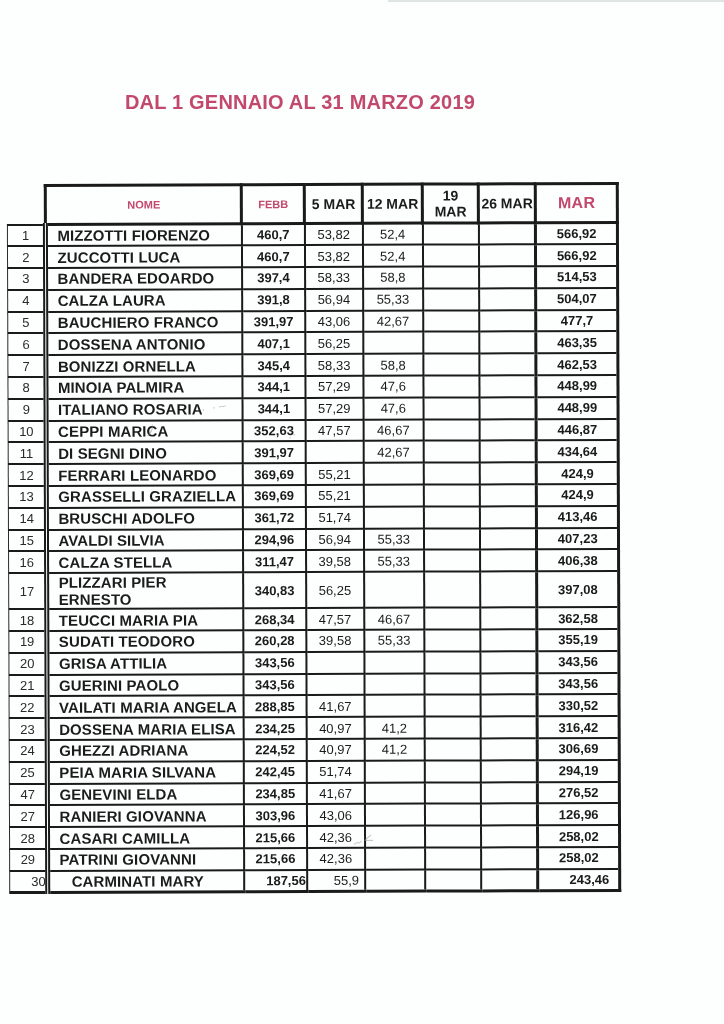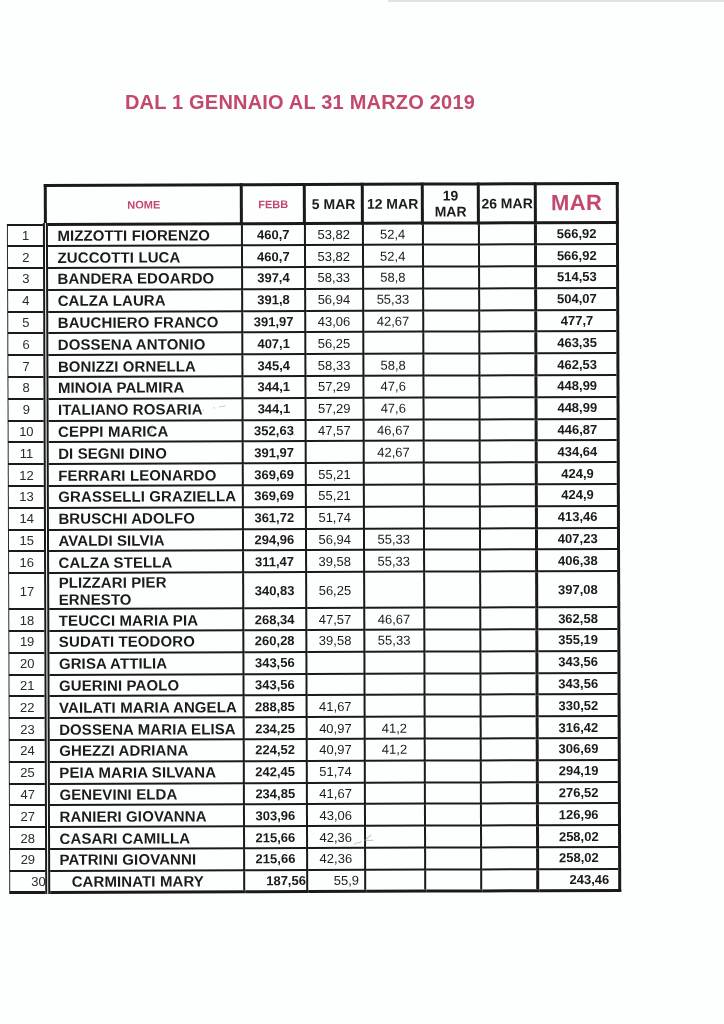--- a/index.html
+++ b/index.html
@@ -54,21 +54,21 @@
     height:39px;
     font-size:11px;
     font-weight:bold;
     text-align:center;
     vertical-align:middle;
     background:transparent;
   }
   th.gutter-head{border:none;}
   th.accent{color:var(--accent);}
   th.black{color:var(--ink);font-size:14px;}
-  th.mar-head{font-size:22px;letter-spacing:.3px;}
+  th.mar-head{font-size:16px;letter-spacing:.3px;}
   td{
     border:2px solid var(--line);
     height:21.8px;
     padding:0;
     vertical-align:middle;
     font-size:13px;
     overflow:hidden;
   }
   td.num{
     border-left:1px solid #2b2b2b;

